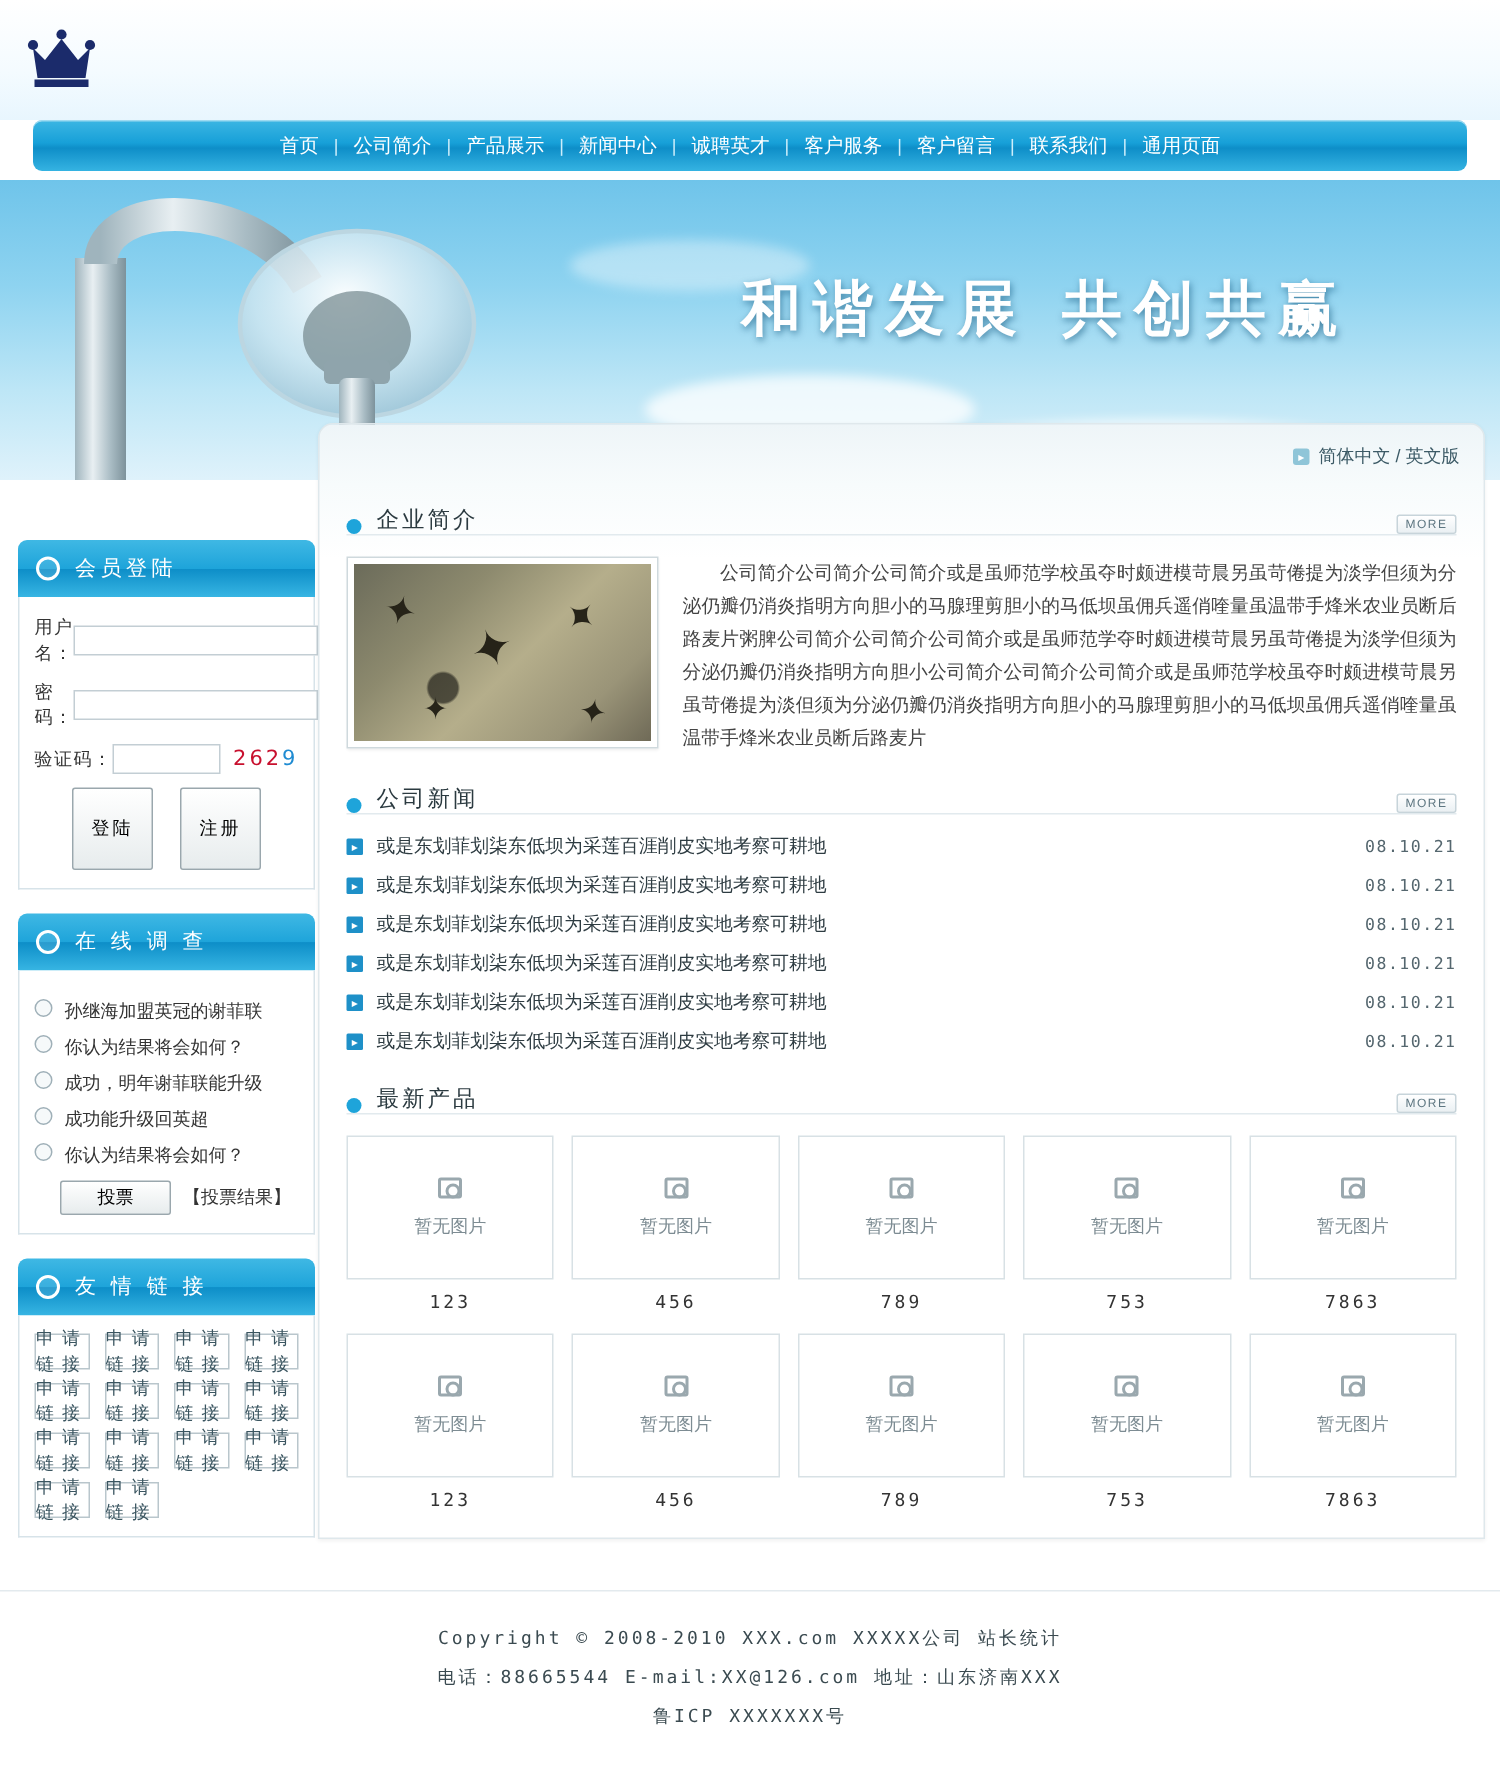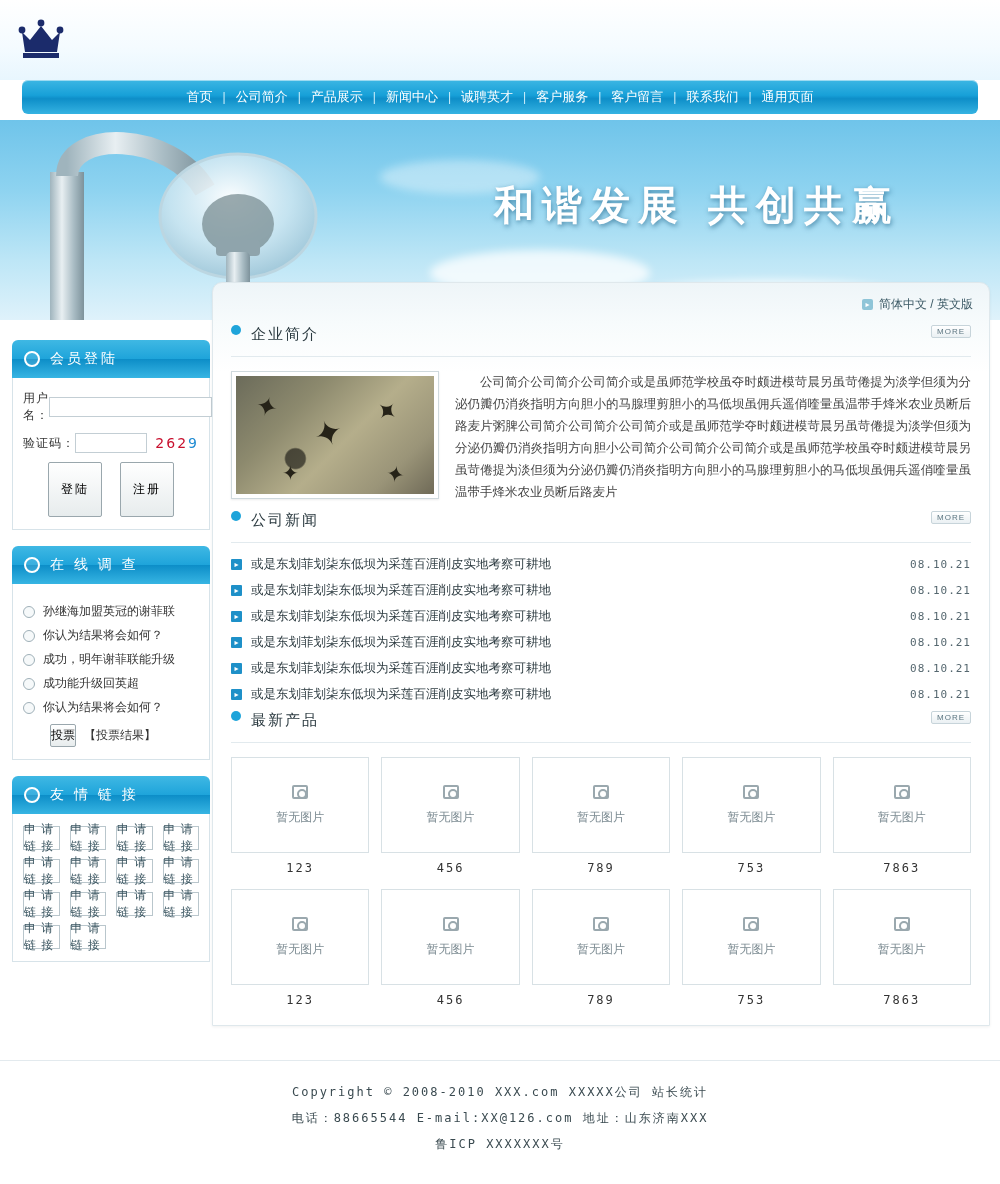--- a/index.html
+++ b/index.html
@@ -77,21 +77,21 @@
   .lang-bar {
     height: 42px; display:flex; align-items:center; justify-content:flex-end;
     padding-right: 16px; font-size: 12px; color: #3c5a66;
   }
   .lang-bar .arrow {
     display:inline-block; width: 11px; height: 11px; line-height: 11px;
     text-align:center; font-size: 8px; color:#fff; background:#8fc5d8;
     border-radius: 2px; margin-right: 6px;
   }
 
-  .sidebar { position: absolute; left: 12px; top: 20px; width: 198px; }
+  .sidebar { position: absolute; left: 12px; top: 40px; width: 198px; }
 
   
   .side-box { margin-bottom: 16px; }
   .side-head {
     height: 38px; border-radius: 6px 6px 0 0;
     background: linear-gradient(to bottom, #3fb8e4 0%, #1ea4da 50%, #0d8ec8 51%, #37b5e3 100%);
     display:flex; align-items:center; padding-left: 12px;
     color:#fff; font-size: 14px; letter-spacing: 3px;
   }
   .side-head .bullet {
@@ -113,44 +113,44 @@
   .form-row .vcode { width: 72px; flex: none; }
   .vcode-text { color: #c8102e; font-size: 14px; margin-left: 8px; letter-spacing: 2px; font-family: "DejaVu Sans", sans-serif;}
   .vcode-text .g { color:#1e8bd2; }
   .btn-row { display:flex; justify-content:center; gap: 18px; margin-top: 6px; }
   .sbtn {
     font-size: 12px; padding: 18px 12px;
     border: 1px solid #9aa7ad; background: linear-gradient(to bottom,#ffffff,#e7eced);
     border-radius: 2px; cursor: pointer; letter-spacing: 2px;
   }
 
-  .poll-item { display:flex; align-items:center; font-size: 12px; color:#333; margin: 7px 0; }
+  .poll-item { display:flex; align-items:flex-start; font-size: 12px; color:#333; margin: 7px 0; }
   .poll-item .radio {
     width: 12px; height: 12px; border-radius: 50%;
     border: 1px solid #9fb0b8; background: #f6f9fa; margin-right: 8px; flex: none;
   }
   .poll-foot { display:flex; align-items:center; margin-top: 8px; }
   .poll-foot .vote {
-    font-size: 12px; padding: 2px 0; border: 1px solid #9aa7ad;
+    font-size: 12px; padding: 2px 24px; border: 1px solid #9aa7ad;
     background: linear-gradient(to bottom,#ffffff,#e7eced); border-radius: 2px; cursor:pointer;
-    margin-left: 27px;
+    margin-left: 17px;
   }
   .poll-foot .res { font-size: 12px; color: #333; margin-left: 8px; }
 
   .links-grid { display: grid; grid-template-columns: 1fr 1fr 1fr 1fr; gap: 9px 10px; }
   .link-btn {
     height: 24px; border: 1px solid #b9c6cc; background: #ffffff;
     font-size: 12px; color: #3a5560; display:flex; align-items:center; justify-content:center;
     letter-spacing: 1px; cursor: pointer;
   }
 
   
   .sec { margin: 0 18px; }
   .sec-head {
-    display:flex; align-items:flex-start; height: 32px;
+    display:flex; align-items:flex-end; height: 32px;
     border-bottom: 1px solid #e2eaee;
   }
   .sec-head .dot { width: 10px; height: 10px; border-radius: 50%; background: #1ea4da; margin-right: 10px; }
   .sec-head .title { font-size: 15px; color: #2b3a40; letter-spacing: 2px; }
   .sec-head .more {
     margin-left: auto; font-size: 8px; color: #5d7681;
     border: 1px solid #c7d4da; background: linear-gradient(to bottom,#ffffff,#eaf0f3);
     padding: 1px 5px; border-radius: 2px; letter-spacing: 1px; cursor: pointer;
   }
 
@@ -290,20 +290,24 @@
         <div class="side-head">
           <span class="bullet"></span>
           <span>会员登陆</span>
         </div>
         <div class="side-body">
           <div class="form-row">
             <label>用户名：</label>
             <input type="text" value="" style="">
           </div>
           <div class="form-row">
+            <label>密 码：</label>
+            <input type="password" value="" style="">
+          </div>
+          <div class="form-row">
             <label>验证码：</label>
             <input type="text" class="vcode" value="" style="">
             <span class="vcode-text"><span>262</span><span class="g">9</span></span>
           </div>
           <div class="btn-row">
             <button class="sbtn">登陆</button>
             <button class="sbtn">注册</button>
           </div>
         </div>
       </div>

